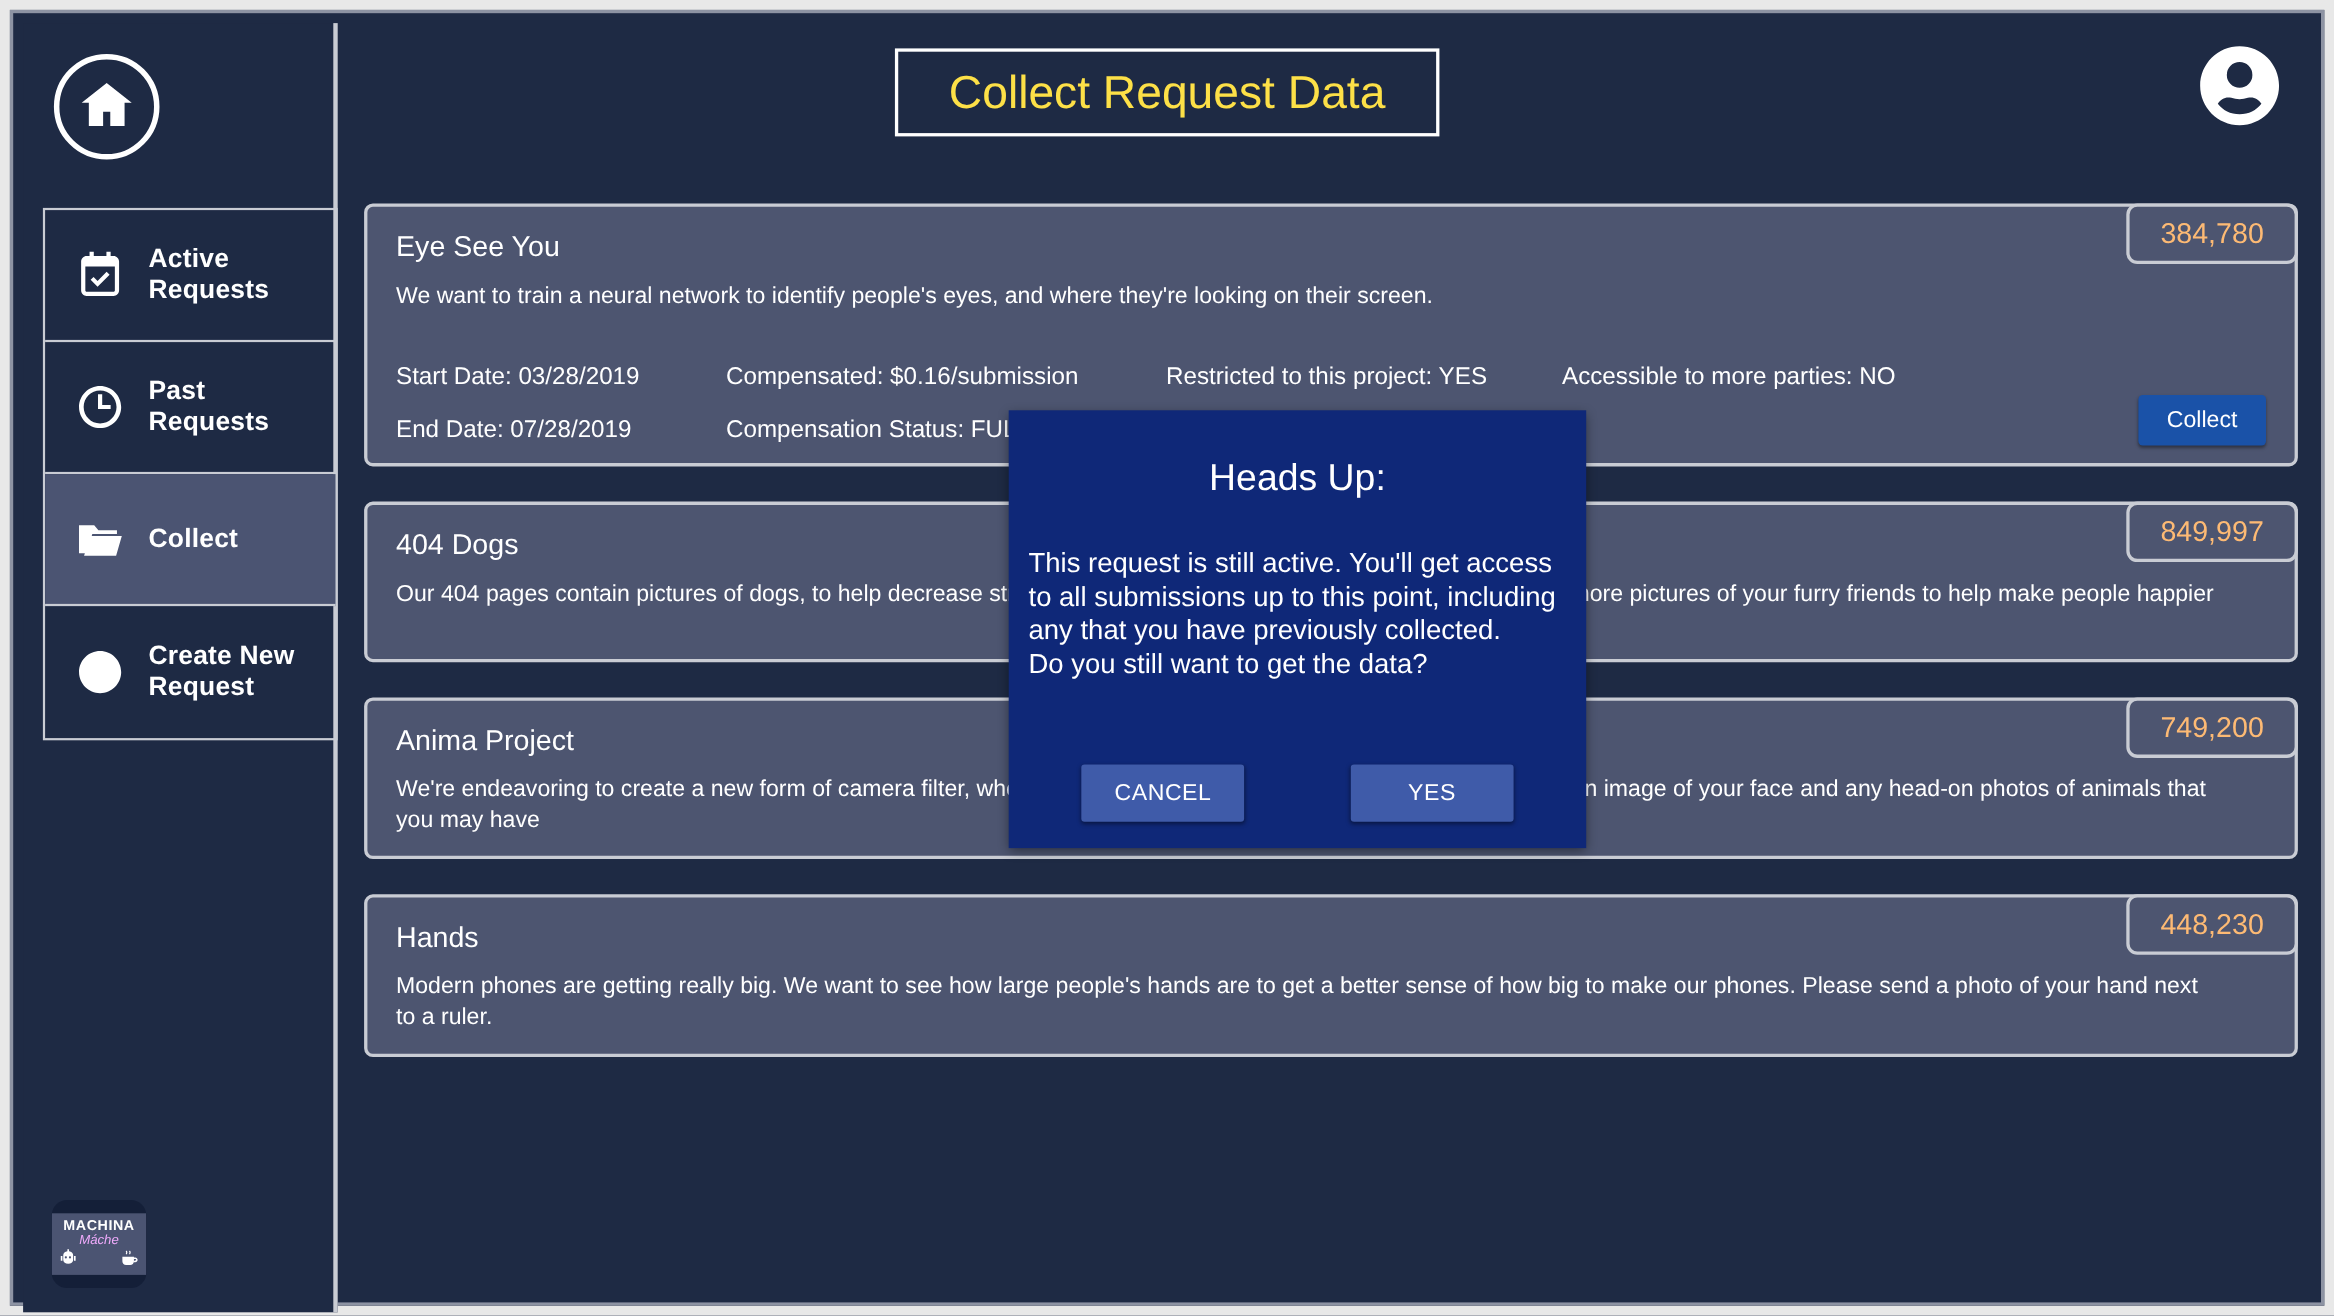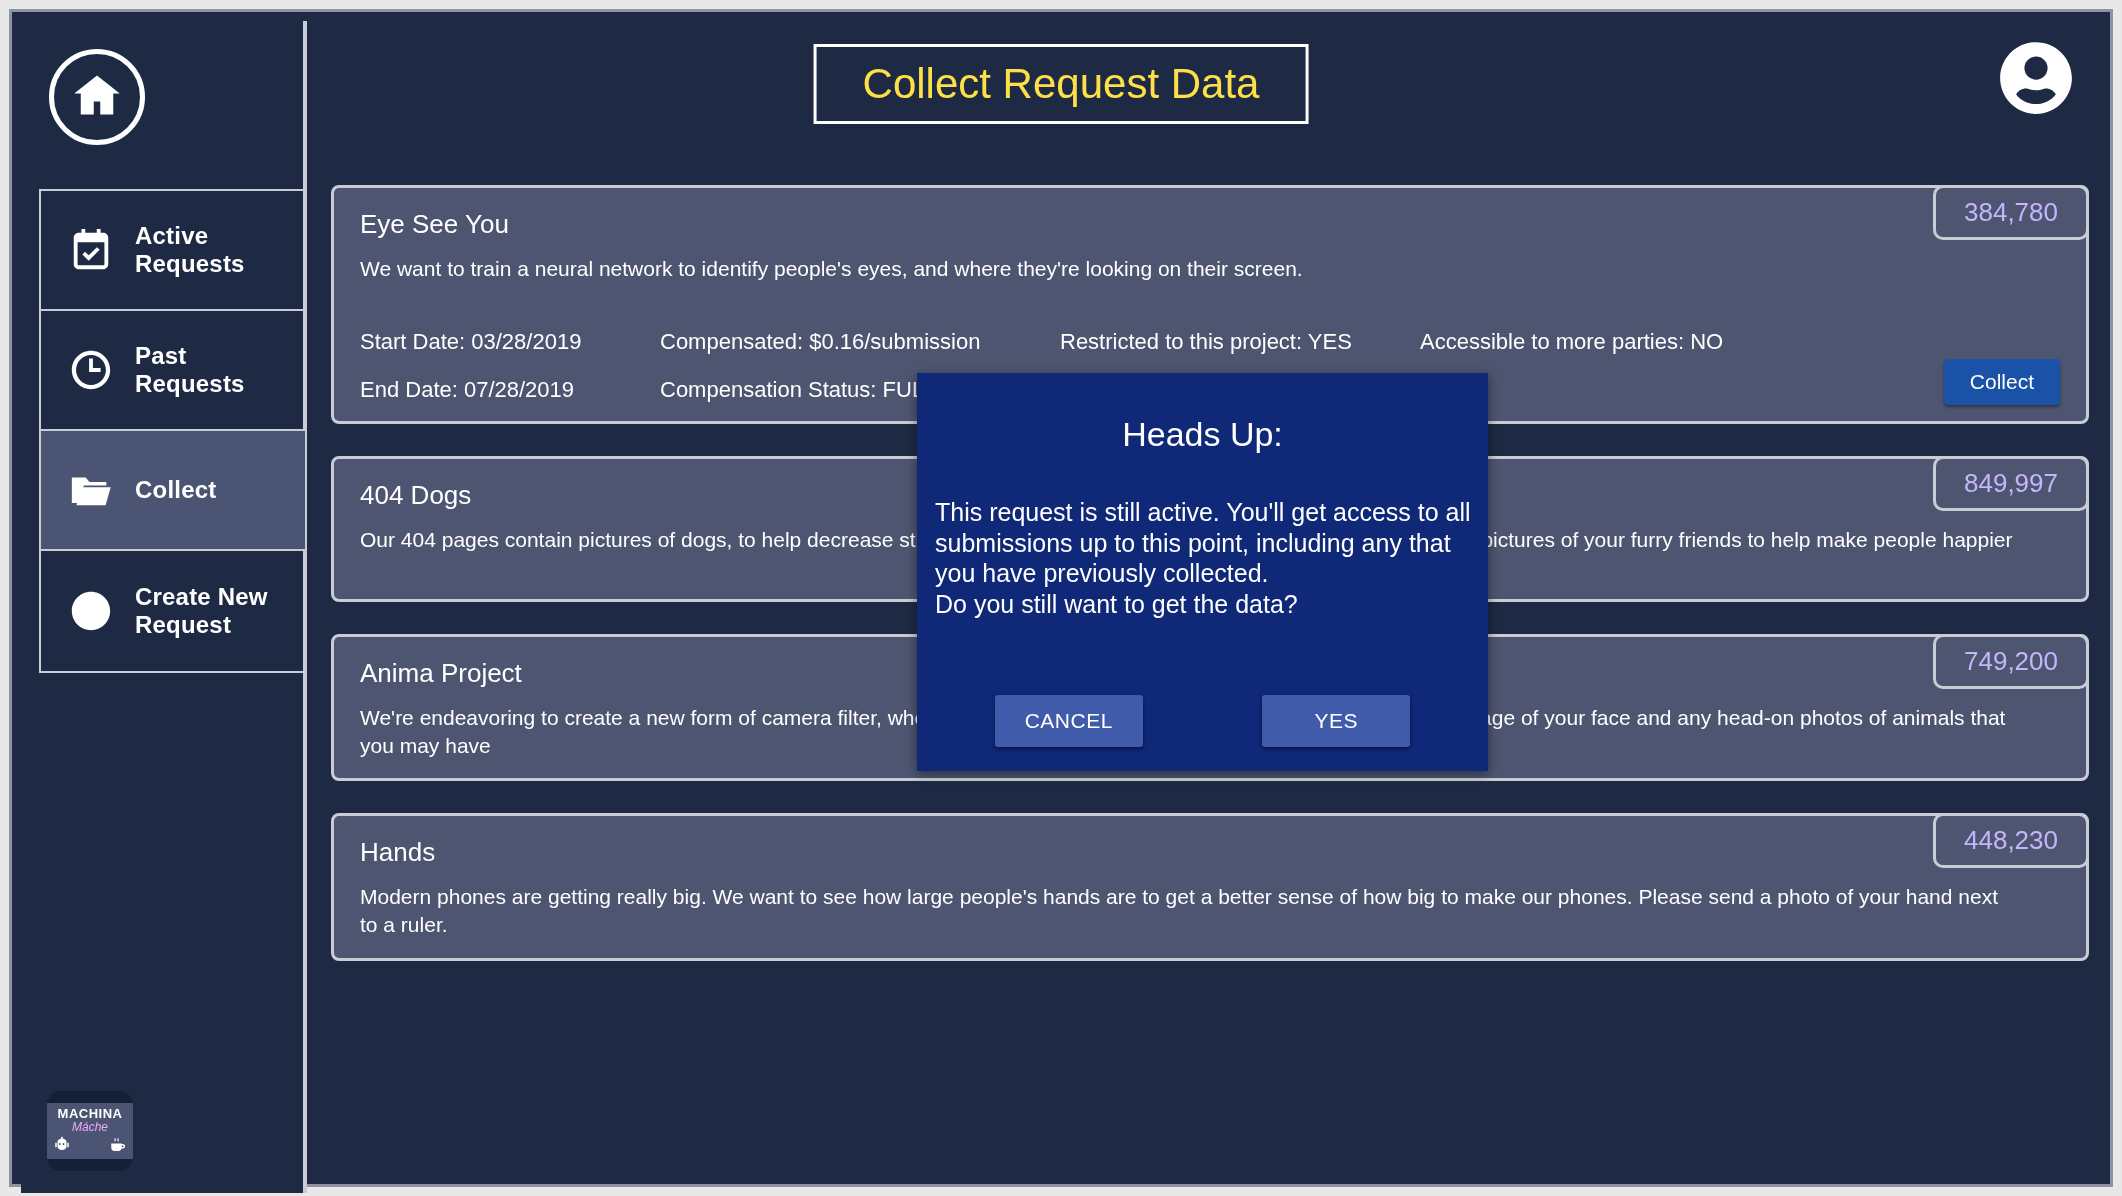--- a/index.html
+++ b/index.html
@@ -170,21 +170,21 @@
     position: absolute;
     right: -3px;
     top: -3px;
     min-width: 156px;
     padding: 9px 0;
     text-align: center;
     background: #4d5570;
     border: 3px solid #c9ccd4;
     border-radius: 10px;
     font-size: 26px;
-    color: #c4b5fd;
+    color: #fdba74;
   }
 
   .meta-grid {
     display: grid;
     grid-template-columns: 300px 400px 360px auto;
     row-gap: 22px;
     margin-top: 46px;
     font-size: 22px;
   }
   .meta-grid div { white-space: nowrap; }
@@ -202,21 +202,21 @@
     padding: 11px 26px;
     cursor: pointer;
     box-shadow: 0 2px 3px rgba(0,0,0,.4);
   }
 
   
   #modal {
     position: absolute;
     left: 908px;
     top: 364px;
-    width: 571px;
+    width: 525px;
     height: 398px;
     background: #0f2878;
     box-shadow: 0 3px 10px rgba(0,0,0,.45);
     color: #ffffff;
     padding: 26px 10px 0 10px;
   }
   #modal-title {
     text-align: center;
     font-size: 34px;
     line-height: 1;

